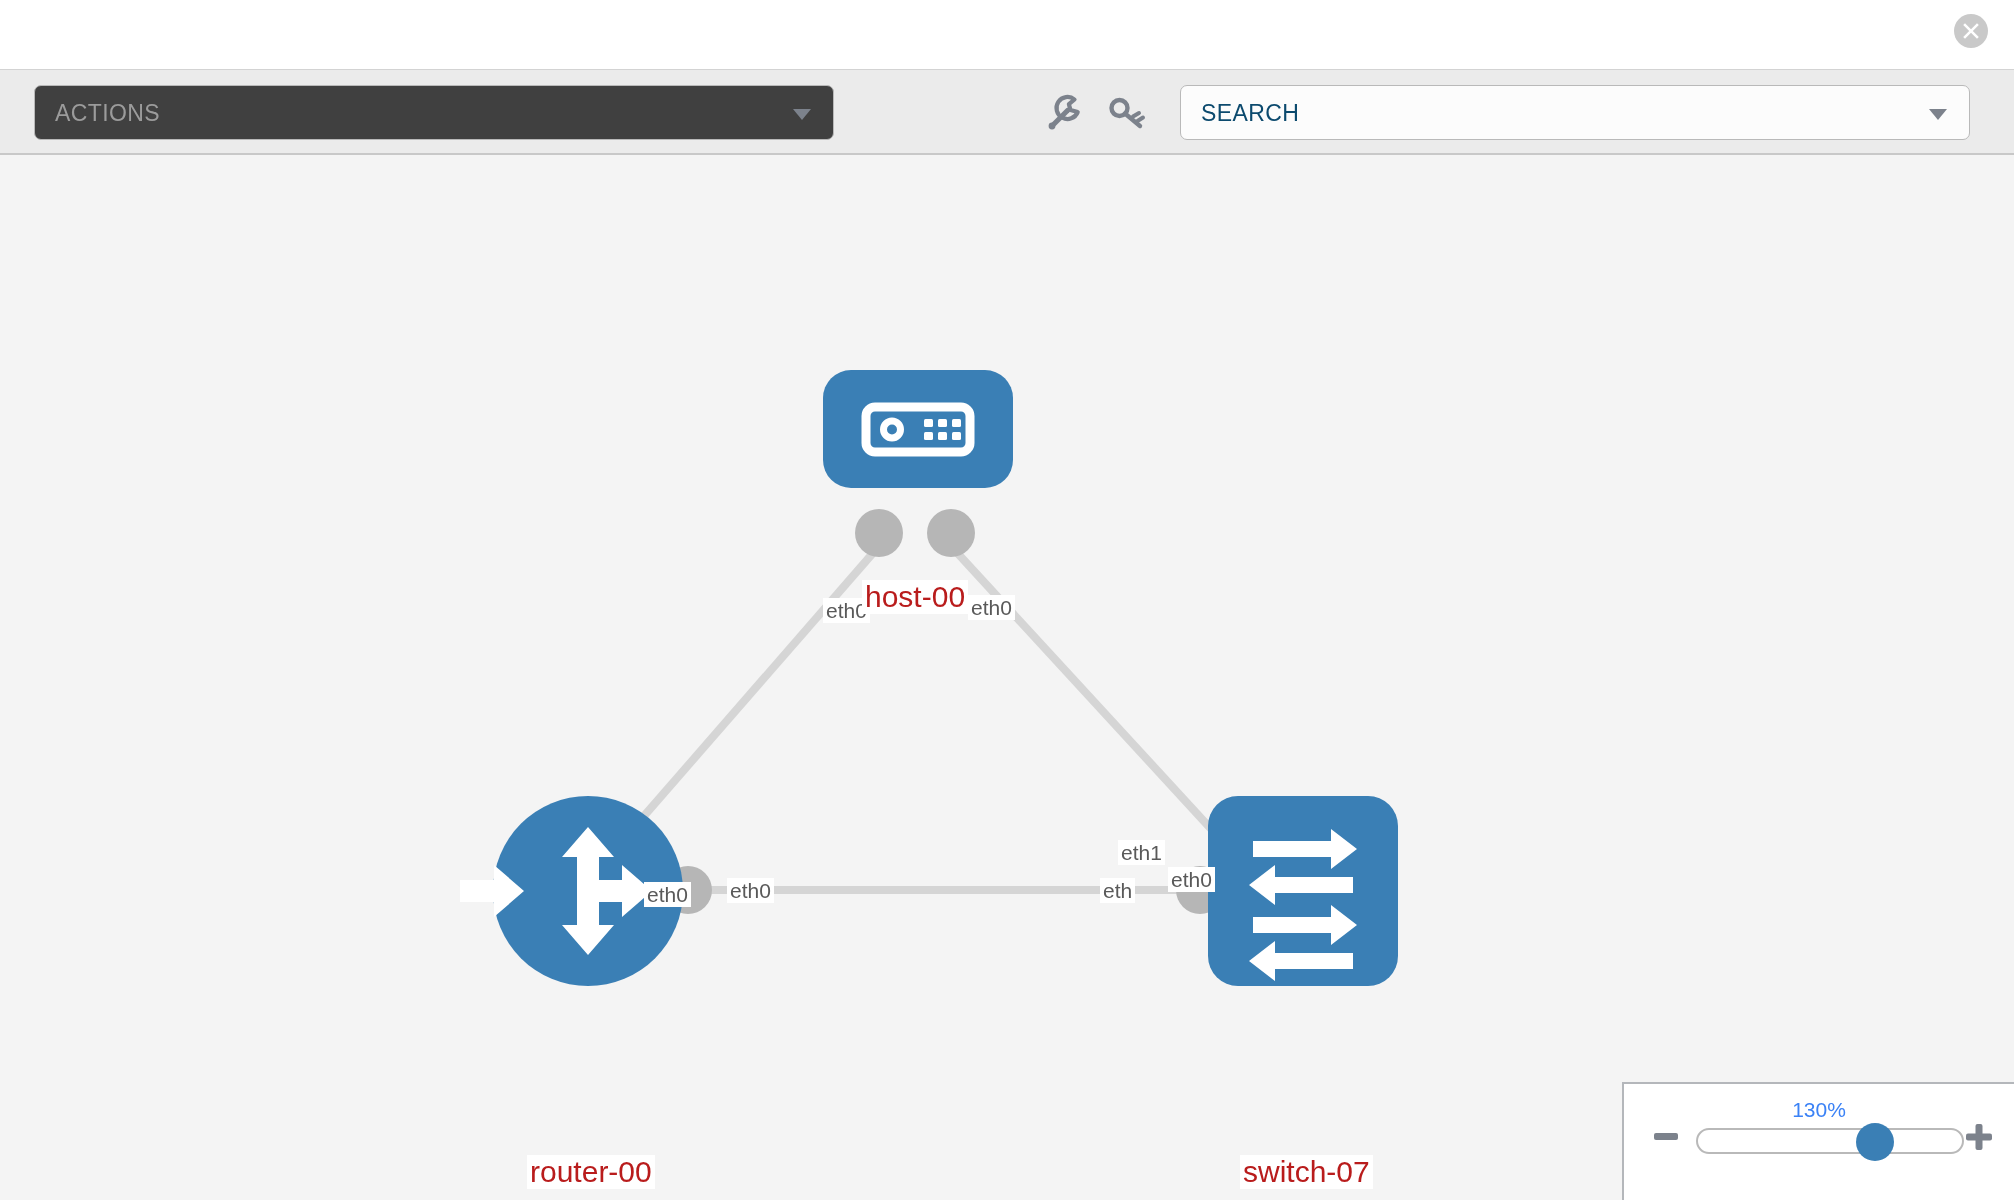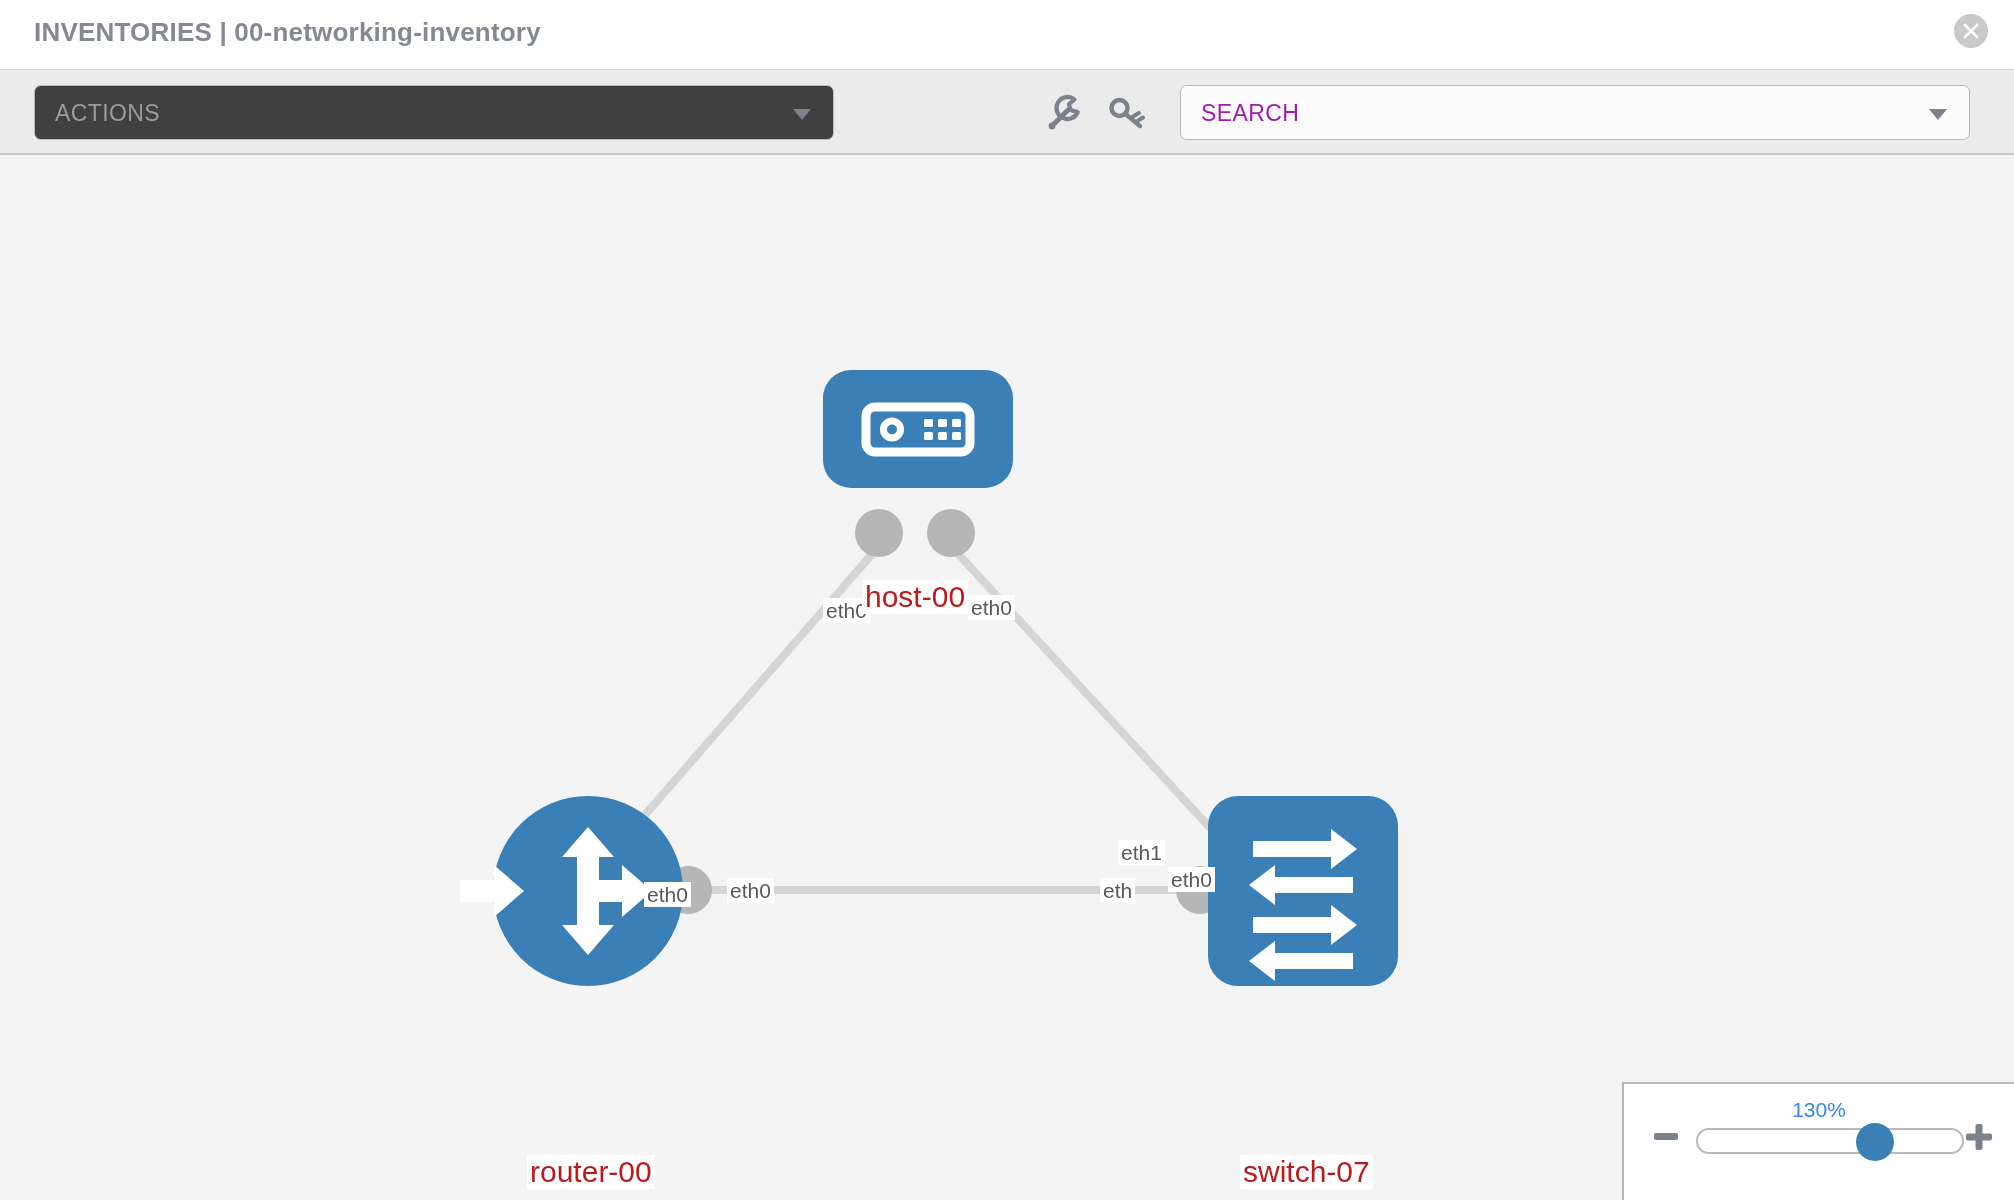--- a/index.html
+++ b/index.html
@@ -107,21 +107,21 @@
     border: 1px solid #b9b9b9;
     border-radius: 7px;
     box-sizing: border-box;
     cursor: text;
   }
   .search-select .sel-label {
     position: absolute;
     left: 20px;
     top: 14px;
     font-size: 23px;
-    color: #a21caf;
+    color: #0c4a6e;
     letter-spacing: 0.4px;
   }
 
   
   .canvas {
     position: absolute;
     left: 0; top: 155px;
     width: 2014px;
     height: 1045px;
     background: #f4f4f4;
@@ -194,21 +194,20 @@
     width: 38px;
     height: 38px;
     border-radius: 50%;
     background: #3a7fb5;
   }
 </style>
 </head>
 <body>
 
 <div class="titlebar">
-  <div class="title-text">INVENTORIES | 00-networking-inventory</div>
   <div class="close-btn">
     <svg width="34" height="34" viewBox="0 0 34 34">
       <path d="M11 9.2 L17 15.2 L23 9.2 L24.8 11 L18.8 17 L24.8 23 L23 24.8 L17 18.8 L11 24.8 L9.2 23 L15.2 17 L9.2 11 Z" fill="#ffffff"></path>
     </svg>
   </div>
 </div>
 
 <div class="toolbar">
 
   <div class="actions-select">

